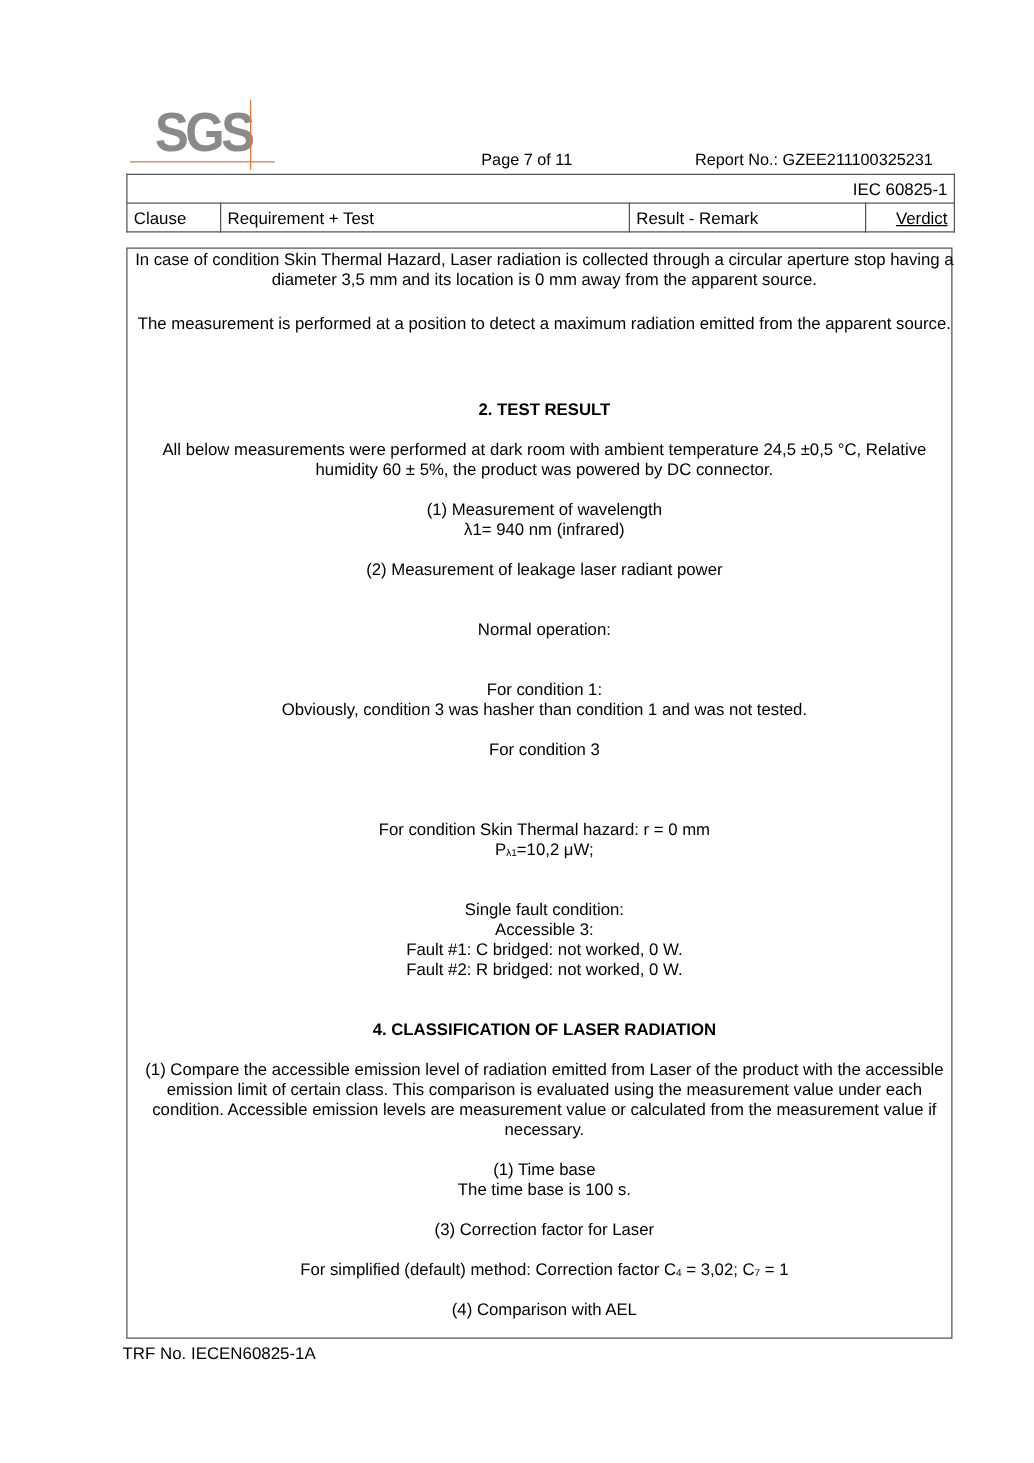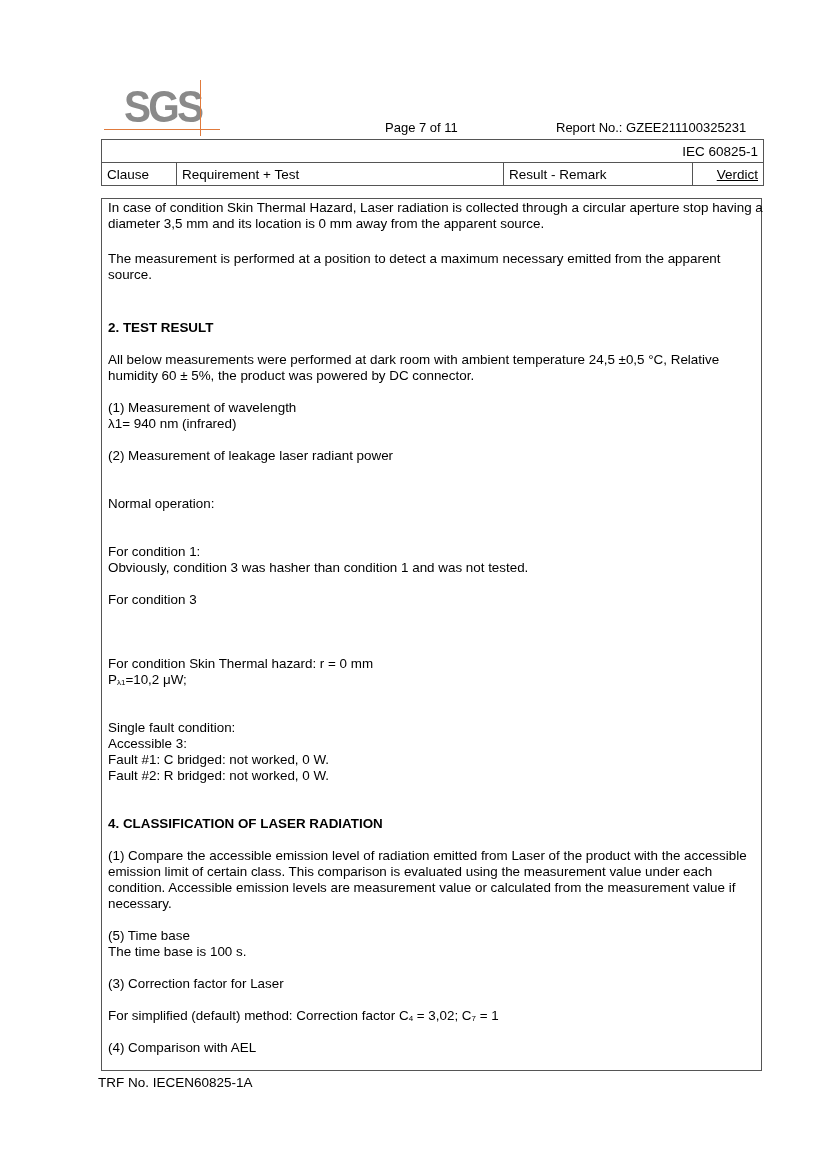--- a/index.html
+++ b/index.html
@@ -13,21 +13,21 @@
   .page-no { position: absolute; left: 385px; top: 120px; font-size: 13px; text-align: center; }
   .report-no { position: absolute; left: 556px; top: 120px; font-size: 13px; }
   .hdr-table { position: absolute; left: 101px; top: 139px; width: 663px; border-collapse: collapse; }
   .hdr-table td { border: 1px solid #555; padding: 0 5px; height: 22px; font-size: 13.5px; }
   .std { text-align: right; font-weight: normal; padding-left: 30px !important; }
   .col-clause { width: 64px; }
   .col-req { width: 316px; margin-top: 36px; }
   .col-res { width: 178px; }
   .col-ver { text-align: right; text-decoration: underline; }
   .content { position: absolute; left: 101px; top: 198px; width: 661px; height: 873px;
-             border: 1px solid #555; box-sizing: border-box; padding: 2px 6px; }
+             border: 1px solid #555; box-sizing: border-box; padding: 2px 6px; text-align: center; }
   .p { font-size: 13.4px; line-height: 16px; margin: 0; }
   .b { font-weight: bold; }
   sub { font-size: 8px; vertical-align: -1px; }
   .footer { position: absolute; left: 98px; top: 1075px; font-size: 13.5px; }
   .abs { position: absolute; left: 6px; width: 655px; }
 </style>
 </head>
 <body>
 
 <div class="logo">
@@ -48,38 +48,38 @@
     <td class="col-clause">Clause</td>
     <td class="col-req">Requirement + Test</td>
     <td class="col-res">Result - Remark</td>
     <td class="col-ver">Verdict</td>
   </tr>
 </tbody>
   </table>
 
 <div class="content">
   <p class="p abs" style="top:1px">In case of condition Skin Thermal Hazard, Laser radiation is collected through a circular aperture stop having a diameter 3,5 mm and its location is 0 mm away from the apparent source.</p>
-  <p class="p abs" style="top:52px">The measurement is performed at a position to detect a maximum necessary emitted from the apparent source.</p>
+  <p class="p abs" style="top:52px">The measurement is performed at a position to detect a maximum radiation emitted from the apparent source.</p>
   <p class="p abs b" style="top:121px">2. TEST RESULT</p>
   <p class="p abs" style="top:153px">All below measurements were performed at dark room with ambient temperature 24,5 ±0,5 °C, Relative humidity 60 ± 5%, the product was powered by DC connector.</p>
   <p class="p abs" style="top:201px">(1) Measurement of wavelength</p>
   <p class="p abs" style="top:217px">λ1= 940 nm (infrared)</p>
   <p class="p abs" style="top:249px">(2) Measurement of leakage laser radiant power</p>
   <p class="p abs" style="top:297px">Normal operation:</p>
   <p class="p abs" style="top:345px">For condition 1:</p>
   <p class="p abs" style="top:361px">Obviously, condition 3 was hasher than condition 1 and was not tested.</p>
   <p class="p abs" style="top:393px">For condition 3</p>
   <p class="p abs" style="top:457px">For condition Skin Thermal hazard: r = 0 mm</p>
   <p class="p abs" style="top:473px"><span>P</span><sub>λ1</sub><span>=10,2 μW;</span></p>
   <p class="p abs" style="top:521px">Single fault condition:</p>
   <p class="p abs" style="top:537px">Accessible 3:</p>
   <p class="p abs" style="top:553px">Fault #1: C bridged:  not worked, 0 W.</p>
   <p class="p abs" style="top:569px">Fault #2: R bridged:  not worked, 0 W.</p>
   <p class="p abs b" style="top:617px">4. CLASSIFICATION OF LASER RADIATION</p>
   <p class="p abs" style="top:649px">(1) Compare the accessible emission level of radiation emitted from Laser of the product with the accessible emission limit of certain class. This comparison is evaluated using the measurement value under each condition. Accessible emission levels are measurement value or calculated from the measurement value if necessary.</p>
-  <p class="p abs" style="top:729px">(5) Time base</p>
+  <p class="p abs" style="top:729px">(1) Time base</p>
   <p class="p abs" style="top:745px">The time base is 100 s.</p>
   <p class="p abs" style="top:777px">(3) Correction factor for Laser</p>
   <p class="p abs" style="top:809px"><span>For simplified (default) method: Correction factor C</span><sub>4</sub><span> = 3,02; C</span><sub>7</sub><span> = 1</span></p>
   <p class="p abs" style="top:841px">(4) Comparison with AEL</p>
 </div>
 
 <div class="footer">TRF No. IECEN60825-1A</div>
 
 </body></html>

